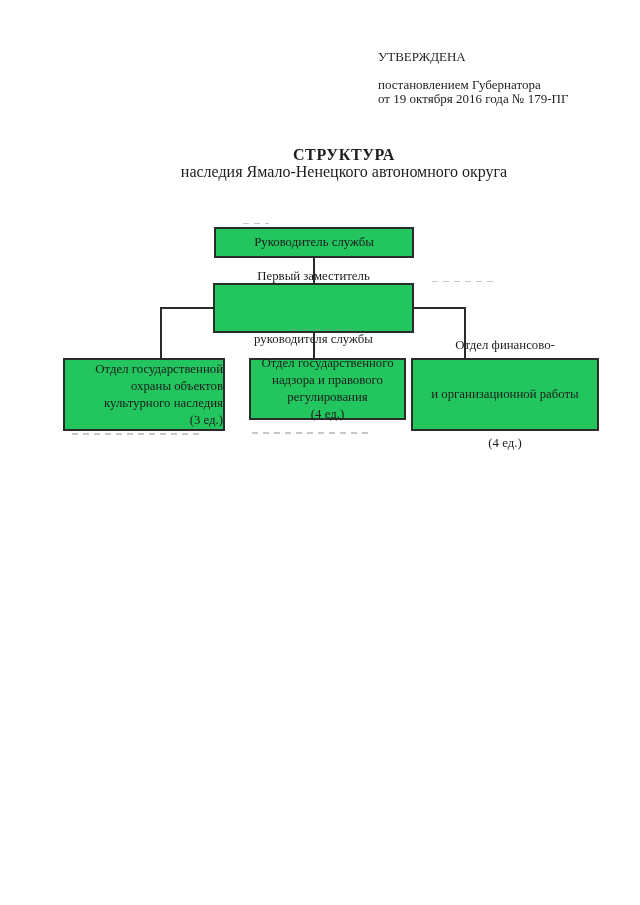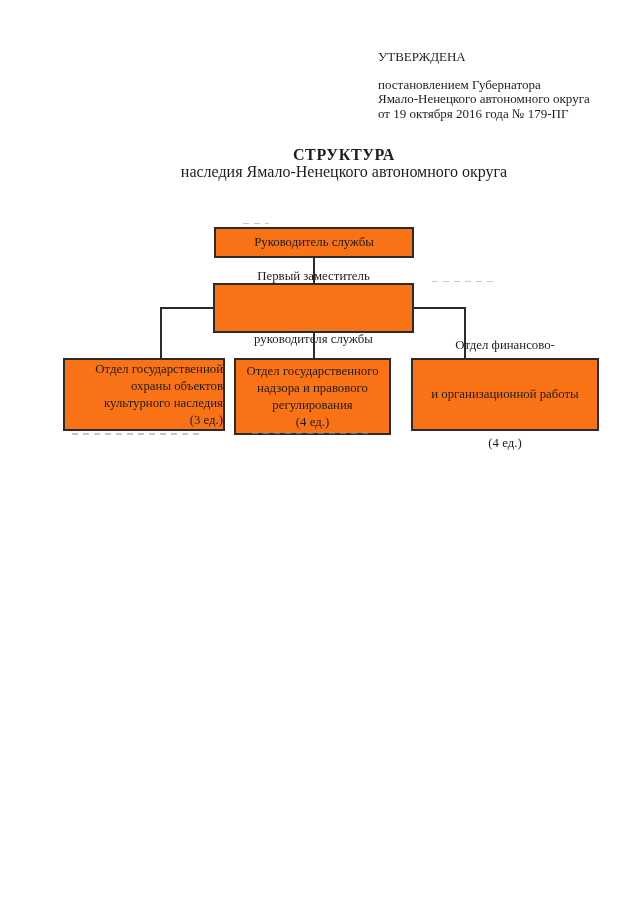--- a/index.html
+++ b/index.html
@@ -46,33 +46,33 @@
   .doc-title .heading {
     font-weight: bold;
     letter-spacing: 0.6px;
   }
 
   
   .node {
     position: absolute;
     box-sizing: border-box;
     border: 2px solid #2b2b2b;
-    background: #f97316;
+    background: #22c55e;
     display: flex;
     flex-direction: column;
     align-items: center;
     justify-content: center;
     text-align: center;
     font-size: 12.8px;
     color: #1c1c1c;
   }
   .node-head   { left: 214px; top: 227px; width: 200px; height: 31px; line-height: 15px; }
   .node-deputy { left: 213px; top: 283px; width: 201px; height: 50px; line-height: 19px; gap: 44px; }
   .node-dept1  { left: 63px;  top: 358px; width: 162px; height: 73px; line-height: 17px; align-items: flex-end; }
-  .node-dept2  { left: 234px; top: 358px; width: 157px; height: 77px; line-height: 17px; }
+  .node-dept2  { left: 249px; top: 358px; width: 157px; height: 62px; line-height: 17px; }
   .node-dept3  { left: 411px; top: 358px; width: 188px; height: 73px; line-height: 17px; gap: 32px; }
 
   
   .line {
     position: absolute;
     background: #2b2b2b;
   }
   .line-v-head-deputy { left: 313px; top: 256px; width: 2px; height: 29px; }
   .line-v-deputy-mid  { left: 313px; top: 331px; width: 2px; height: 29px; }
   .line-h-left        { left: 160px; top: 307px; width: 55px; height: 2px; }
@@ -94,21 +94,20 @@
   .art5 { left: 432px; top: 281px; width: 66px;  height: 1px; }
 </style>
 </head>
 <body>
 
 <div class="page">
 
   <div class="approval">
     <div class="approval-heading">УТВЕРЖДЕНА</div>
     <div>постановлением Губернатора</div>
-    <div>Ямало-Ненецкого автономного округа</div>
     <div>от 19 октября 2016 года № 179-ПГ</div>
   </div>
 
   <div class="doc-title">
     <div class="heading">СТРУКТУРА</div>
     <div>наследия Ямало-Ненецкого автономного округа</div>
   </div>
 
   <div class="line line-v-head-deputy"></div>
   <div class="line line-v-deputy-mid"></div>

